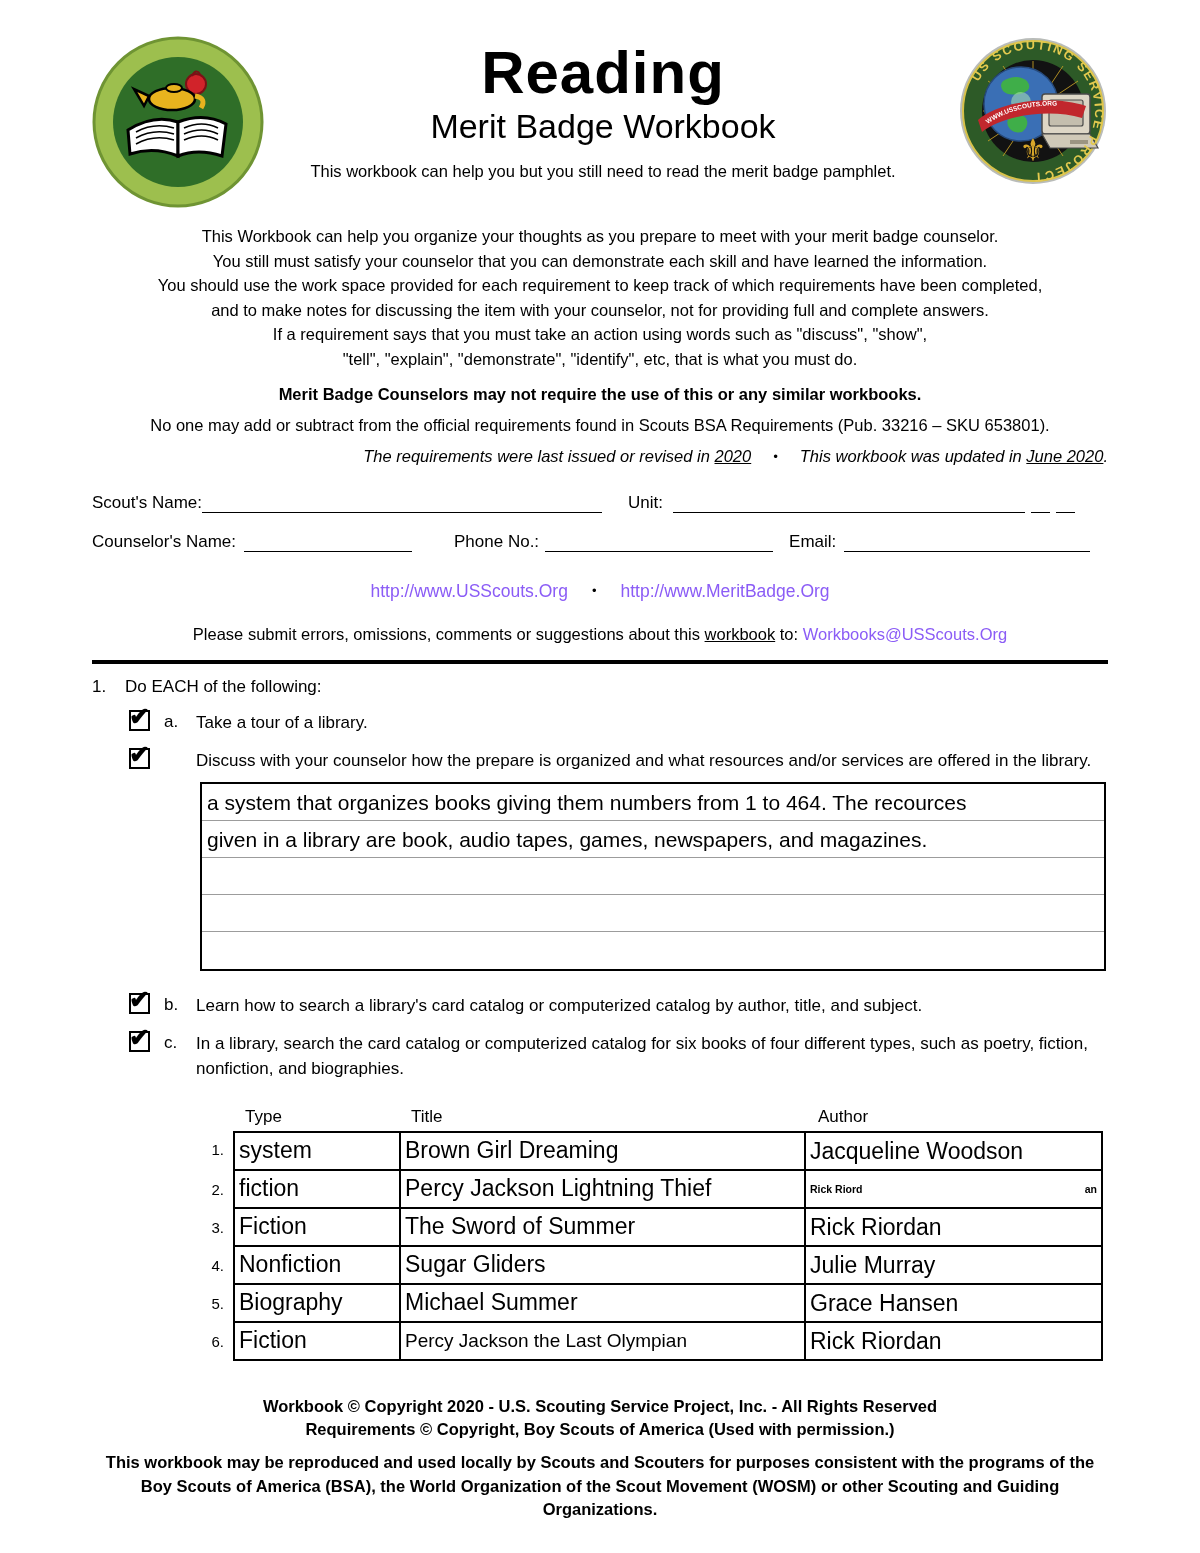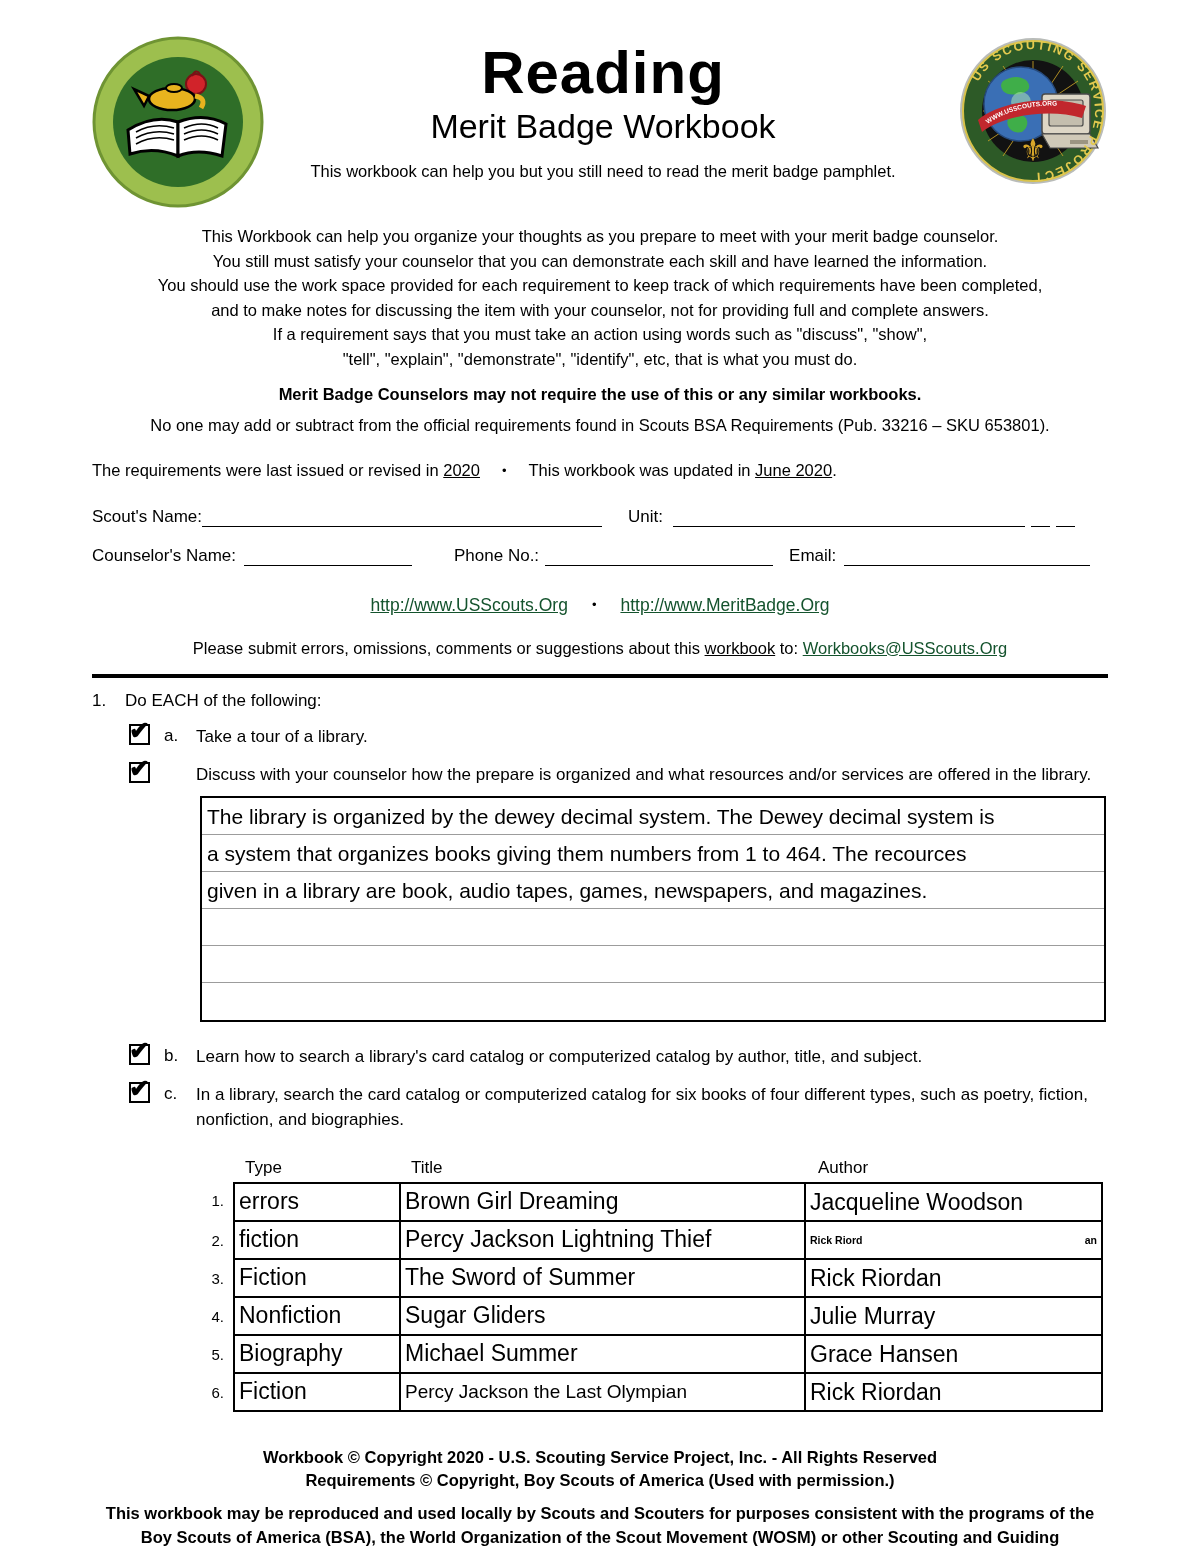--- a/index.html
+++ b/index.html
@@ -15,40 +15,40 @@
   .hdr-center { flex:1; text-align:center; }
   .hdr-right { width:178px; flex:none; display:flex; justify-content:flex-end; }
   .title { font-size:60px; font-weight:900; letter-spacing:1px; margin-top:2px; }
   .subtitle { font-size:34px; font-weight:400; margin-top:0; }
   .tagline { font-size:16.5px; margin-top:16px; }
   
   .intro { margin-top:12px; }
   .intro p { font-size:16.5px; line-height:24.6px; text-align:center; }
   .counselor-note { margin-top:13px; text-align:center; font-weight:700; font-size:16.5px; }
   .no-one { margin-top:12px; text-align:center; font-size:16.5px; }
-  .revision { margin-top:26px; text-align:left; font-size:16.5px; }
+  .revision { margin-top:12px; text-align:right; font-size:16.5px;font-style:italic; }
   .revision .und { text-decoration:underline; }
   .revision .bullet { margin:0 22px; font-size:13px; vertical-align:1px; }
   
   .form-row { display:flex; align-items:flex-end; font-size:17px; }
   .row1 { margin-top:27px; }
   .row2 { margin-top:19px; }
   .fill { display:inline-block; border-bottom:1.6px solid #000; height:19px; }
   .f-scout { width:400px; }
   .f-unit  { width:352px; margin-left:10px; }
   .dash { display:inline-block; border-bottom:1.6px solid #000; height:19px; width:19px; margin-left:6px; }
   .lbl-unit { margin-left:26px; }
   .f-counselor { width:168px; margin-left:8px; }
   .lbl-phone { margin-left:42px; }
   .f-phone { width:228px; margin-left:6px; }
   .lbl-email { margin-left:16px; }
   .f-email { width:246px; margin-left:8px; }
   
   .links-row { margin-top:29px; text-align:center; font-size:17.5px; }
-  a.blue, .blue { color:#14532d; text-decoration:underline; cursor:pointer; }
+  a.blue, .blue { color:#8b5cf6; cursor:pointer; }
   .links-row .bullet { color:#000; margin:0 24px; font-size:13px; text-decoration:none; vertical-align:2px; }
   .feedback { margin-top:21px; text-align:center; font-size:16.5px; line-height:23.5px; }
   .bold-u { font-weight:400; text-decoration:underline; }
   
   .thick-rule { margin-top:14px; border:none; border-top:4.5px solid #000; }
   
   .req-heading { margin-top:13px; display:flex; font-size:17px; }
   .req-heading .rnum { width:33px; flex:none; }
   .req-item { display:flex; align-items:flex-start; margin-left:37px; margin-top:13px; }
   .cb { width:21px; height:21px; border:2.5px solid #000; position:relative; flex:none; margin-top:0; }
@@ -222,21 +222,20 @@
 
   <div class="req-item">
     <span class="cb">
         <span class="cb-mark">✔</span>
       </span>
     <span class="letter"></span>
     <span class="req-text">Discuss with your counselor how the prepare is organized and what resources and/or services are offered in the library.</span>
   </div>
 
   <div class="answer-box">
-    <div class="ans-row">The library is organized by the dewey decimal system.  The Dewey decimal system is</div>
     <div class="ans-row">a system that organizes books giving them numbers from 1 to 464. The recources</div>
     <div class="ans-row">given in a library are book, audio tapes, games, newspapers, and magazines.</div>
     <div class="ans-row"></div>
     <div class="ans-row"></div>
     <div class="ans-row"></div>
   </div>
 
   <div class="req-item" style="margin-top:22px;">
     <span class="cb">
         <span class="cb-mark">✔</span>
@@ -258,21 +257,21 @@
     <span>Type</span>
     <span>Title</span>
     <span>Author</span>
   </div>
 
   <div class="btable">
 
     <div class="trow first">
       <span class="rownum">1.</span>
       <div class="rowcells">
-        <div class="cell">errors</div>
+        <div class="cell">system</div>
         <div class="cell">Brown Girl Dreaming</div>
         <div class="cell c-author">
             <span>Jacqueline Woodson</span>
             <span></span>
           </div>
       </div>
     </div>
 
     <div class="trow">
       <span class="rownum">2.</span>

